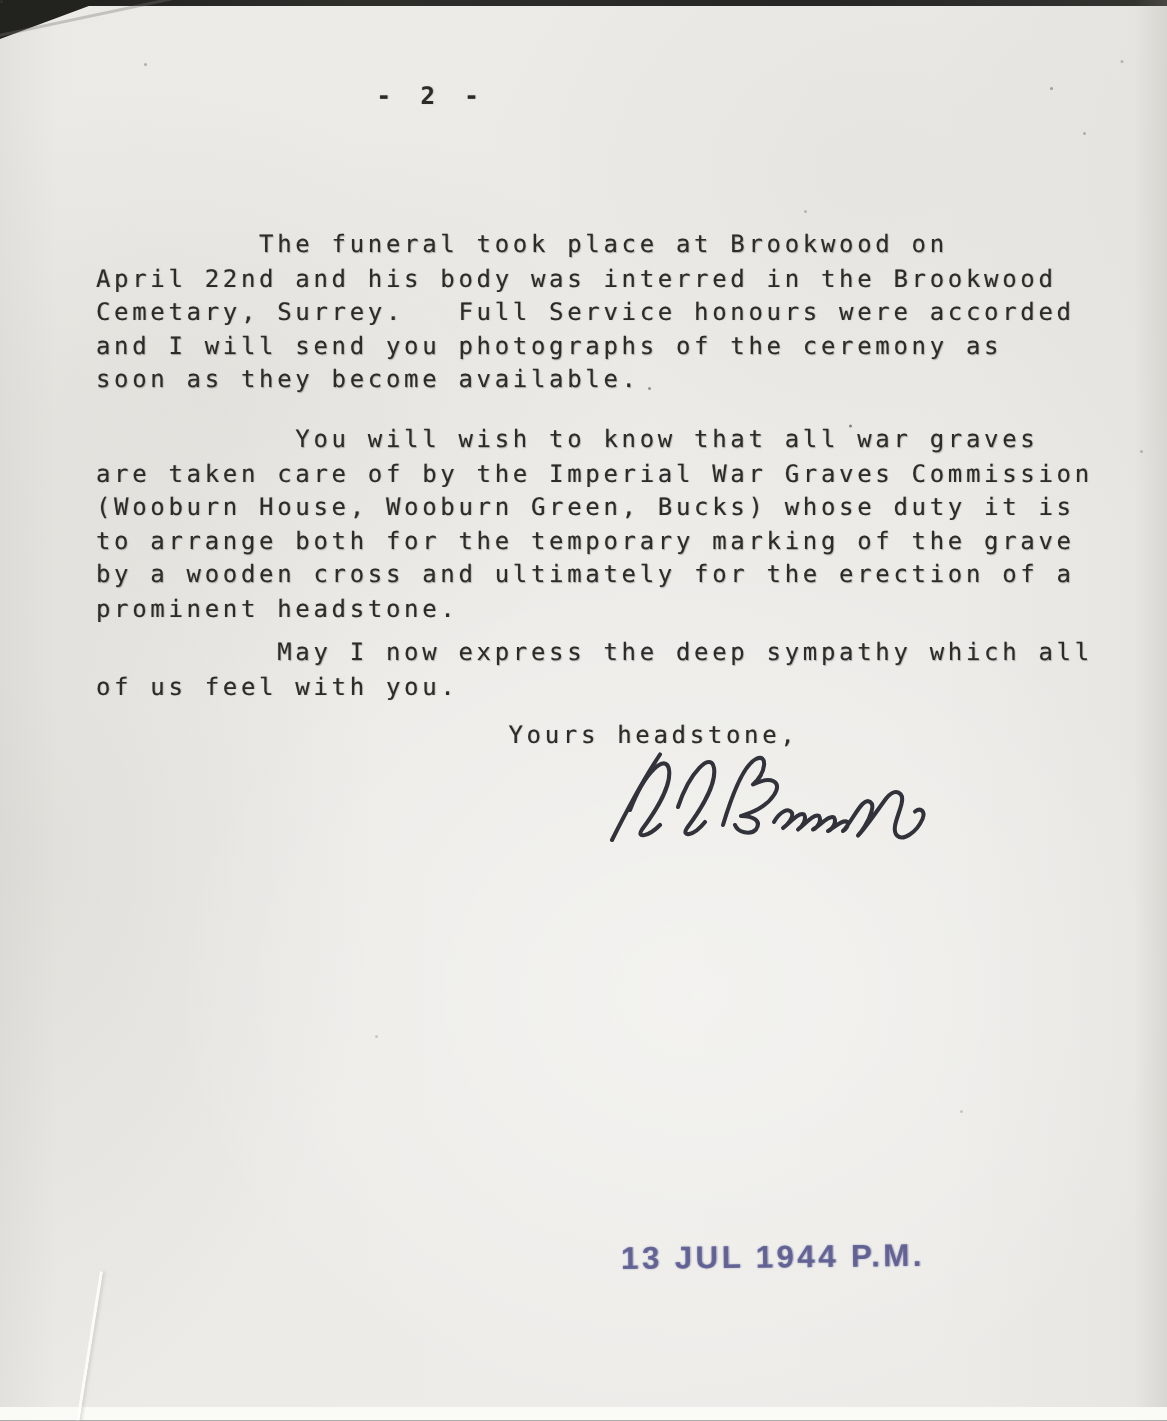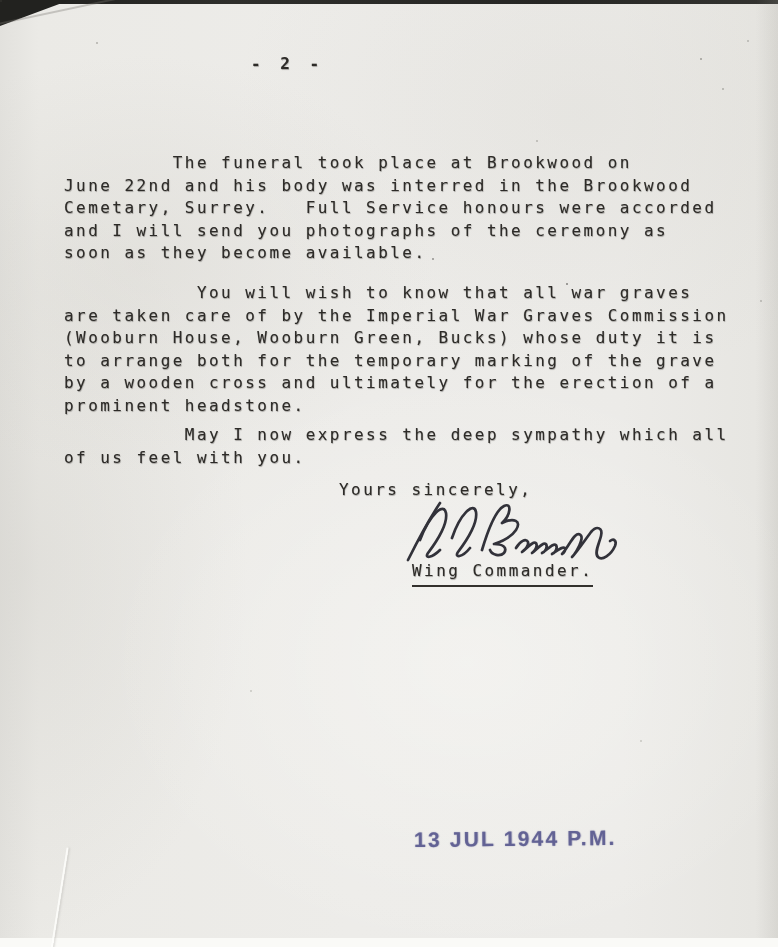--- a/index.html
+++ b/index.html
@@ -69,42 +69,41 @@
   <div class="scan-corner"></div>
   <div class="crease-tl"></div>
   <div class="edge-right"></div>
   <div class="scan-bottom"></div>
   <div class="crease-bl"></div>
   <div class="specks"></div>
 
   <div class="tw pagenum" style="left:251px;top:53px;">- 2 -</div>
 
   <div class="tw" style="left:64px;top:152px;">         The funeral took place at Brookwood on
-June 22nd and his body was interred in the Brookwood
+April 22nd and his body was interred in the Brookwood
 Cemetary, Surrey.   Full Service honours were accorded
 and I will send you photographs of the ceremony as
 soon as they become available.</div>
 
   <div class="tw" style="left:64px;top:424px;">          May I now express the deep sympathy which all
 of us feel with you.</div>
 
   <div class="tw" style="left:64px;top:282px;">           You will wish to know that all war graves
 are taken care of by the Imperial War Graves Commission
 (Wooburn House, Wooburn Green, Bucks) whose duty it is
 to arrange both for the temporary marking of the grave
 by a wooden cross and ultimately for the erection of a
 prominent headstone.</div>
 
-  <div class="tw" style="left:339px;top:479px;">Yours sincerely,</div>
+  <div class="tw" style="left:339px;top:479px;">Yours headstone,</div>
 
   <svg class="sig" width="250" height="70" viewBox="0 0 250 70" aria-label="signature">
     <path d="M6,62 C14,46 28,20 38,5"></path>
     <path d="M18,42 C28,16 42,4 44,15 C46,27 32,47 26,55 C22,61 30,60 38,52"></path>
     <path d="M50,40 C58,16 72,3 74,14 C76,26 62,46 56,54 C52,60 60,60 68,50"></path>
     <path d="M80,52 C86,32 94,12 102,8 C110,4 109,17 100,25 C112,19 120,23 114,32 C108,41 98,44 92,46 C100,46 106,49 102,55 C98,59 90,57 88,52"></path>
     <path d="M114,50 C118,43 124,40 126,44 C127,47 123,52 120,54 C125,50 131,43 134,45 C136,48 133,53 130,55 C135,51 141,44 144,46 C146,49 143,54 140,55 C145,52 151,45 154,47 C156,50 153,55 150,56 C155,53 160,48 163,50 C164,52 162,55 160,56 C164,52 169,42 173,38 C177,34 181,37 179,43 C177,50 172,57 170,59 C175,54 183,42 189,34 C195,27 201,30 199,38 C197,46 192,55 196,59 C200,63 209,57 213,48 C215,43 212,40 208,43"></path>
   </svg>
 
-  <div class="tw signtitle" style="left:412px;top:560px;">Wing Commander.</div>
 
   <div class="stamp" style="left:414px;top:827px;">13 JUL 1944 P.M.</div>
 
 </div>
 
 </body></html>

